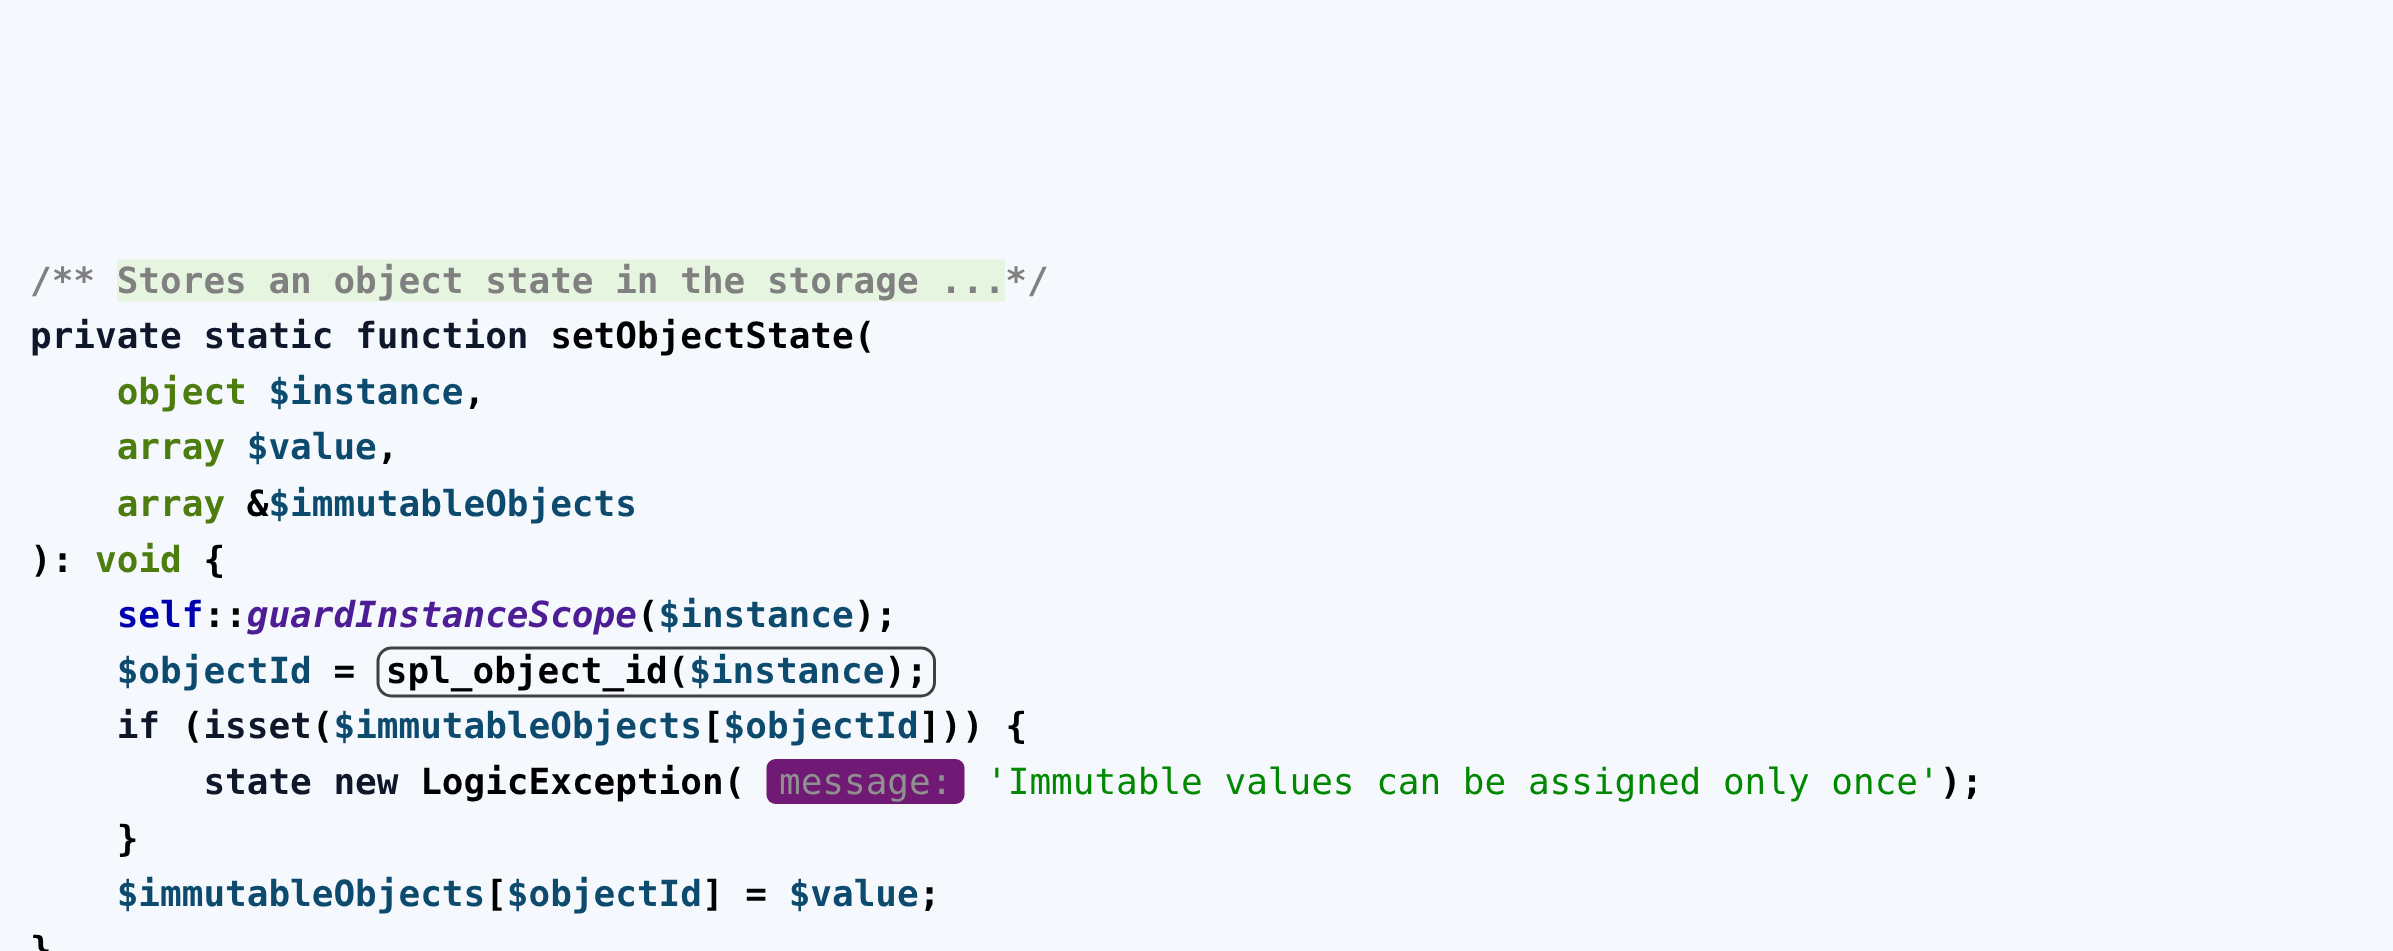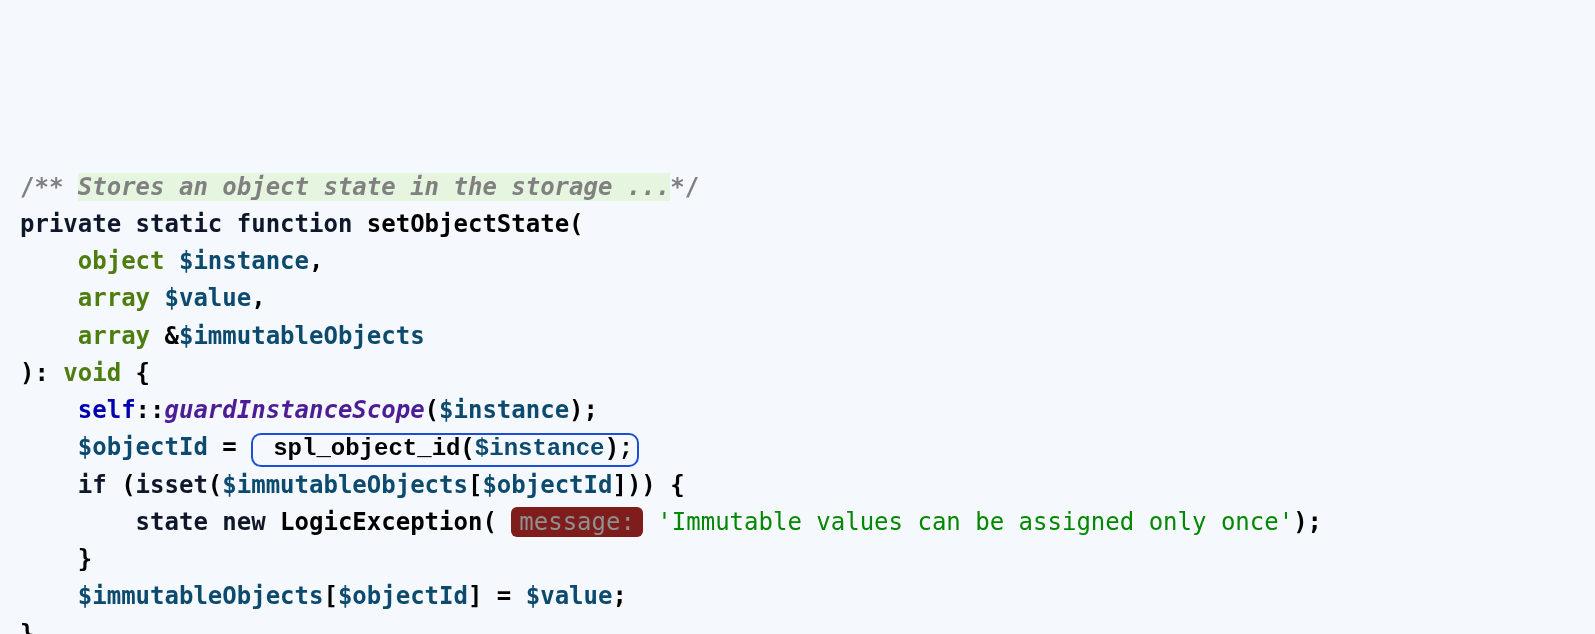--- a/index.html
+++ b/index.html
@@ -12,40 +12,38 @@
       white-space: pre;
       color: #000;
       font-weight: 600;
     }
     .code-block { position: relative; }
     .comment-star { color: #808080; font-weight: 600; }
     .comment-text {
       color: #808080;
       background: #e6f5e0;
       font-weight: 700;
-      font-style: italic;
     }
     .keyword { color: #0f172a; font-weight: 700; }
     .func-name { color: #000; font-weight: 600; }
     .type { color: #4d7c0f; font-weight: 700; }
     .var { color: #0c4a6e; font-weight: 600; }
     .punct { color: #000; font-weight: 600; }
     .self { color: #0000b0; font-weight: 700; }
     .method-italic { font-style: italic; font-weight: 600; color: #4c1d95; }
     .highlight-box {
-      border: 2px solid #1d4ed8;
+      border: 2px solid #404040;
       border-radius: 10px;
-      padding: 0 4px 1px 20px;
+      padding: 0 4px 1px 4px;
       display: inline-block;
       line-height: 1.2;
-      font-family: Liberation Mono, monospace;
     }
     .hint-label {
       color: #909090;
-      background: #7f1d1d;
+      background: #701a75;
       border-radius: 6px;
       padding: 1px 8px;
       font-weight: 500;
     }
     .string { color: #008800; font-weight: 400; }
   </style>
 </head>
 <body>
 
 

